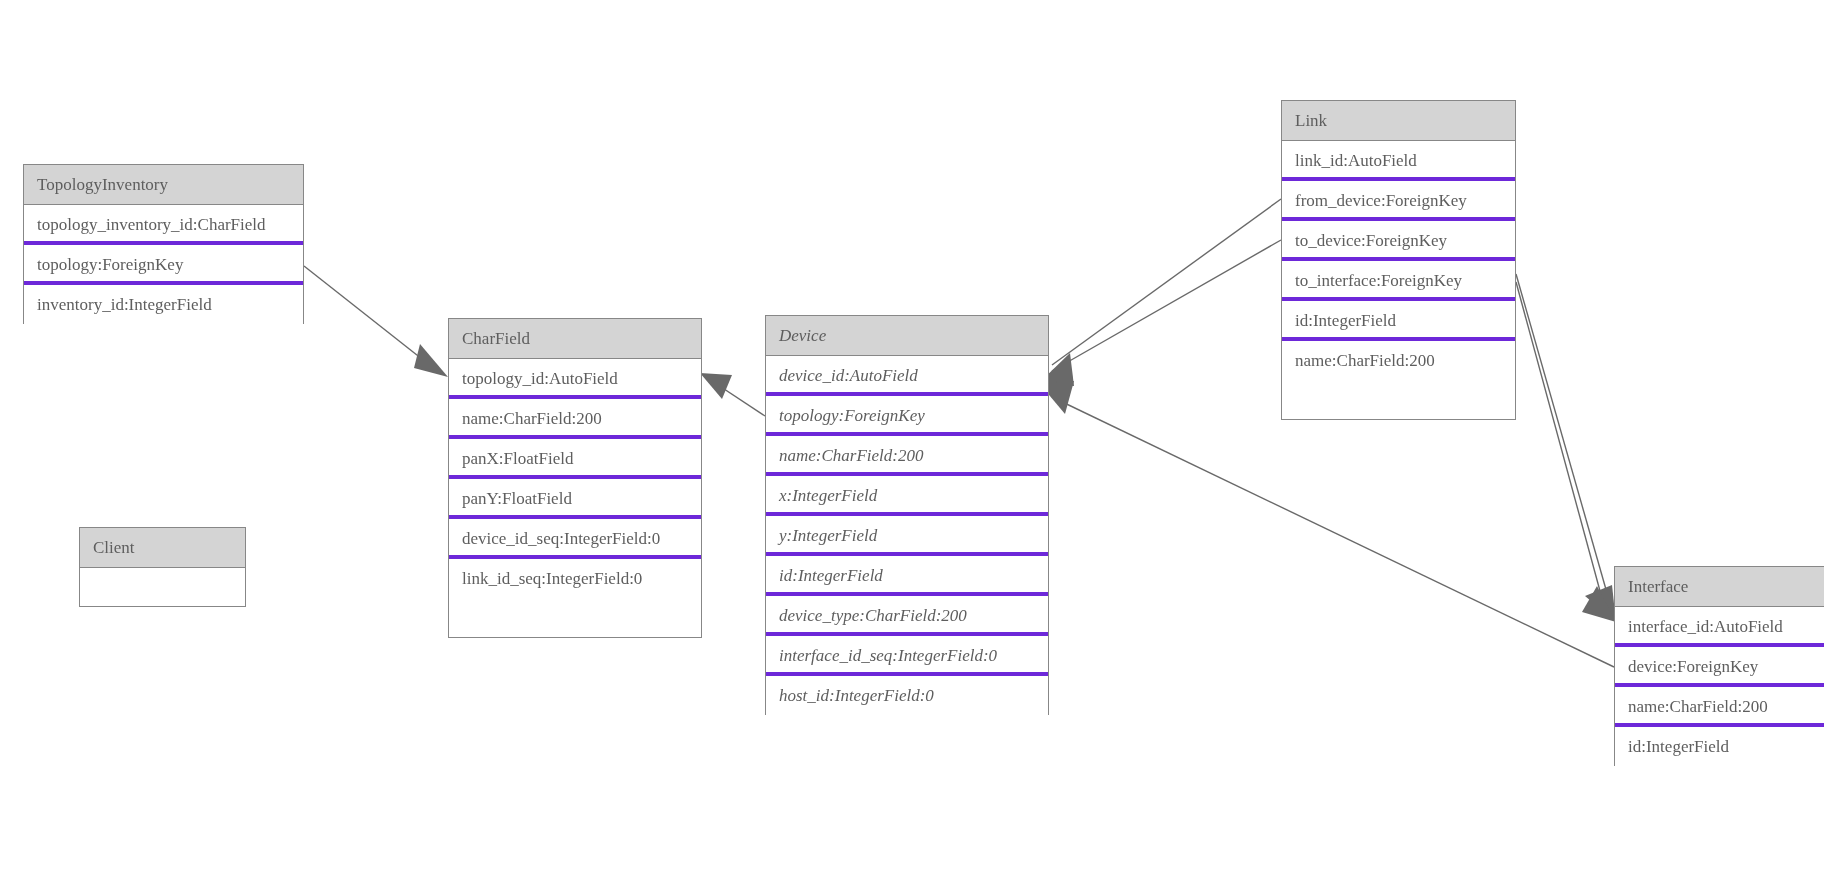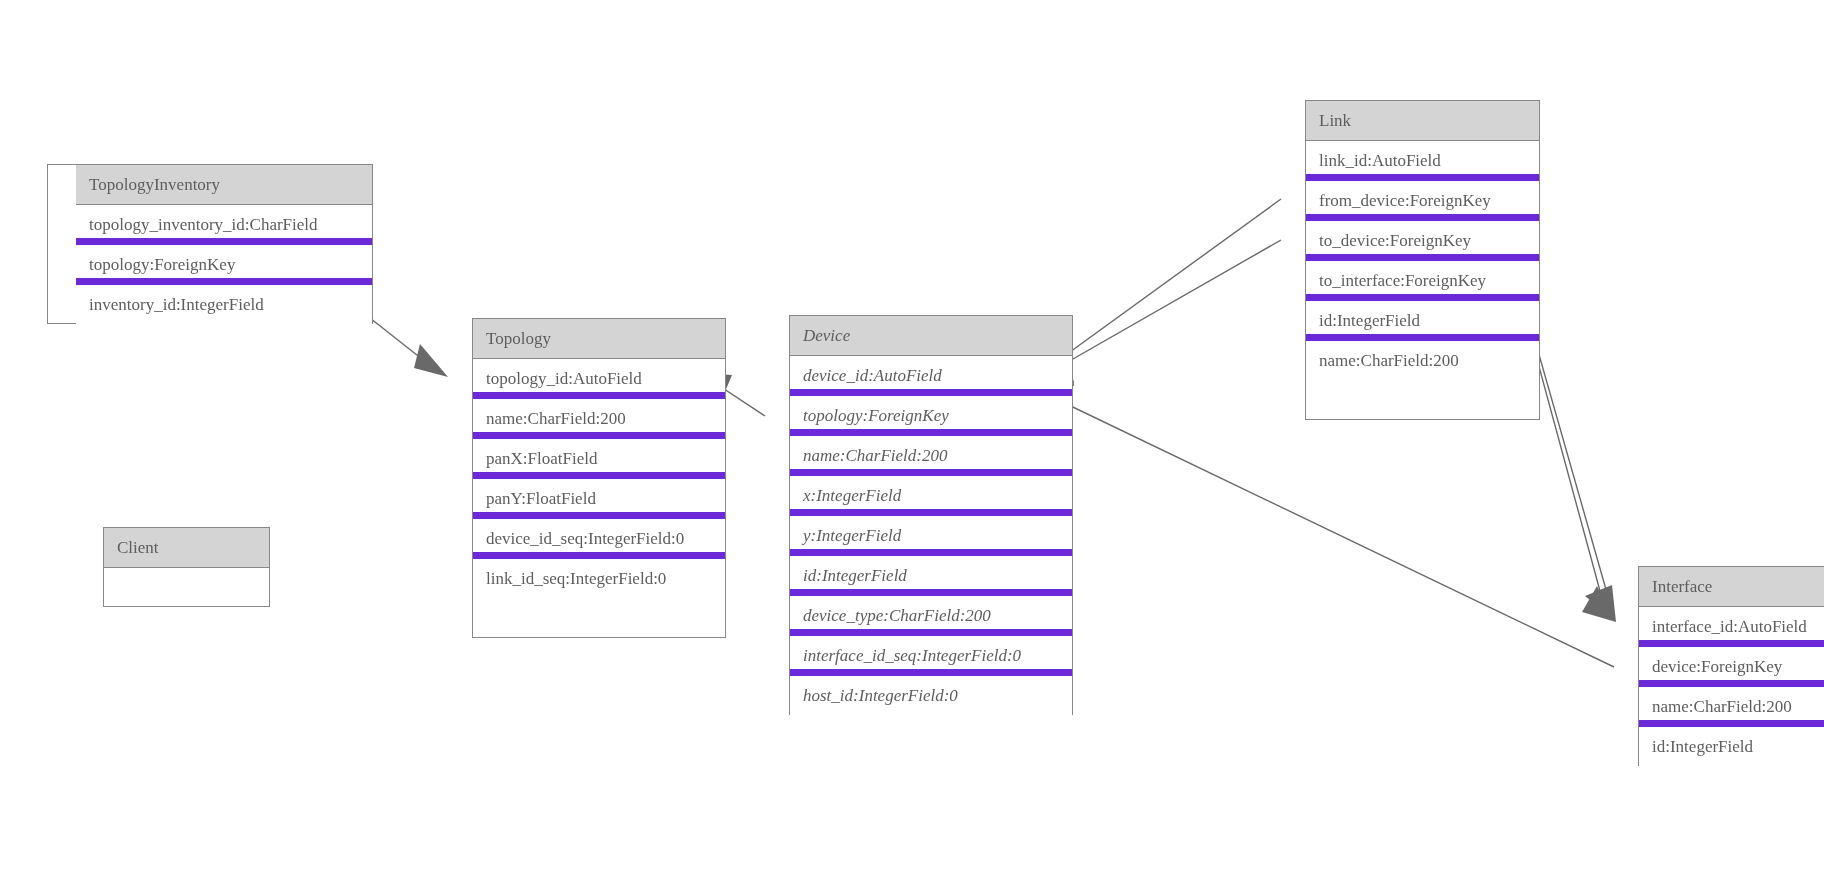--- a/index.html
+++ b/index.html
@@ -27,39 +27,38 @@
     height: 874px;
     pointer-events: none;
     z-index: 1;
   }
   .entity {
     position: absolute;
     box-sizing: border-box;
     border: 1px solid #878787;
     background: #ffffff;
     z-index: 2;
-    margin-left: 24px;
   }
   .entity-header {
     box-sizing: border-box;
     background: #d4d4d4;
     border-bottom: 1px solid #878787;
     color: #5e5e5e;
     font-size: 17px;
     line-height: 39px;
     height: 40px;
     padding: 0 0 0 13px;
     white-space: nowrap;
     overflow: hidden;
   }
   .entity-field {
     box-sizing: border-box;
     height: 40px;
     line-height: 39px;
-    border-bottom: 7px solid #6d28d9;
+    border-bottom: 4px solid #6d28d9;
     color: #5e5e5e;
     font-size: 17px;
     padding: 0 0 0 13px;
     white-space: nowrap;
     overflow: hidden;
     background: #ffffff;
   }
   .entity-field:last-child {
     border-bottom: none;
   }
@@ -105,33 +104,33 @@
     <g>
       <line x1="1516" y1="282" x2="1603" y2="602" stroke="#696969" stroke-width="1.4"></line>
     </g>
 
     <g>
       <polygon points="1616,622 1585,596 1612,585" fill="#696969"></polygon>
       <polygon points="1616,622 1582,612 1597,586" fill="#696969"></polygon>
     </g>
   </svg>
 
-  <div class="entity" style="left:23px; top:164px; width:326px; height:160px;padding-left:28px;">
+  <div class="entity" style="left:23px; top:164px; width:281px; height:160px;">
     <div class="entity-header">TopologyInventory</div>
     <div class="entity-field">topology_inventory_id:CharField</div>
     <div class="entity-field">topology:ForeignKey</div>
     <div class="entity-field">inventory_id:IntegerField</div>
   </div>
 
   <div class="entity" style="left:79px; top:527px; width:167px; height:80px;">
     <div class="entity-header">Client</div>
   </div>
 
   <div class="entity" style="left:448px; top:318px; width:254px; height:320px;">
-    <div class="entity-header">Topology</div>
+    <div class="entity-header">CharField</div>
     <div class="entity-field">topology_id:AutoField</div>
     <div class="entity-field">name:CharField:200</div>
     <div class="entity-field">panX:FloatField</div>
     <div class="entity-field">panY:FloatField</div>
     <div class="entity-field">device_id_seq:IntegerField:0</div>
     <div class="entity-field">link_id_seq:IntegerField:0</div>
   </div>
 
   <div class="entity" style="left:765px; top:315px; width:284px; height:400px;font-style:italic;">
     <div class="entity-header">Device</div>

